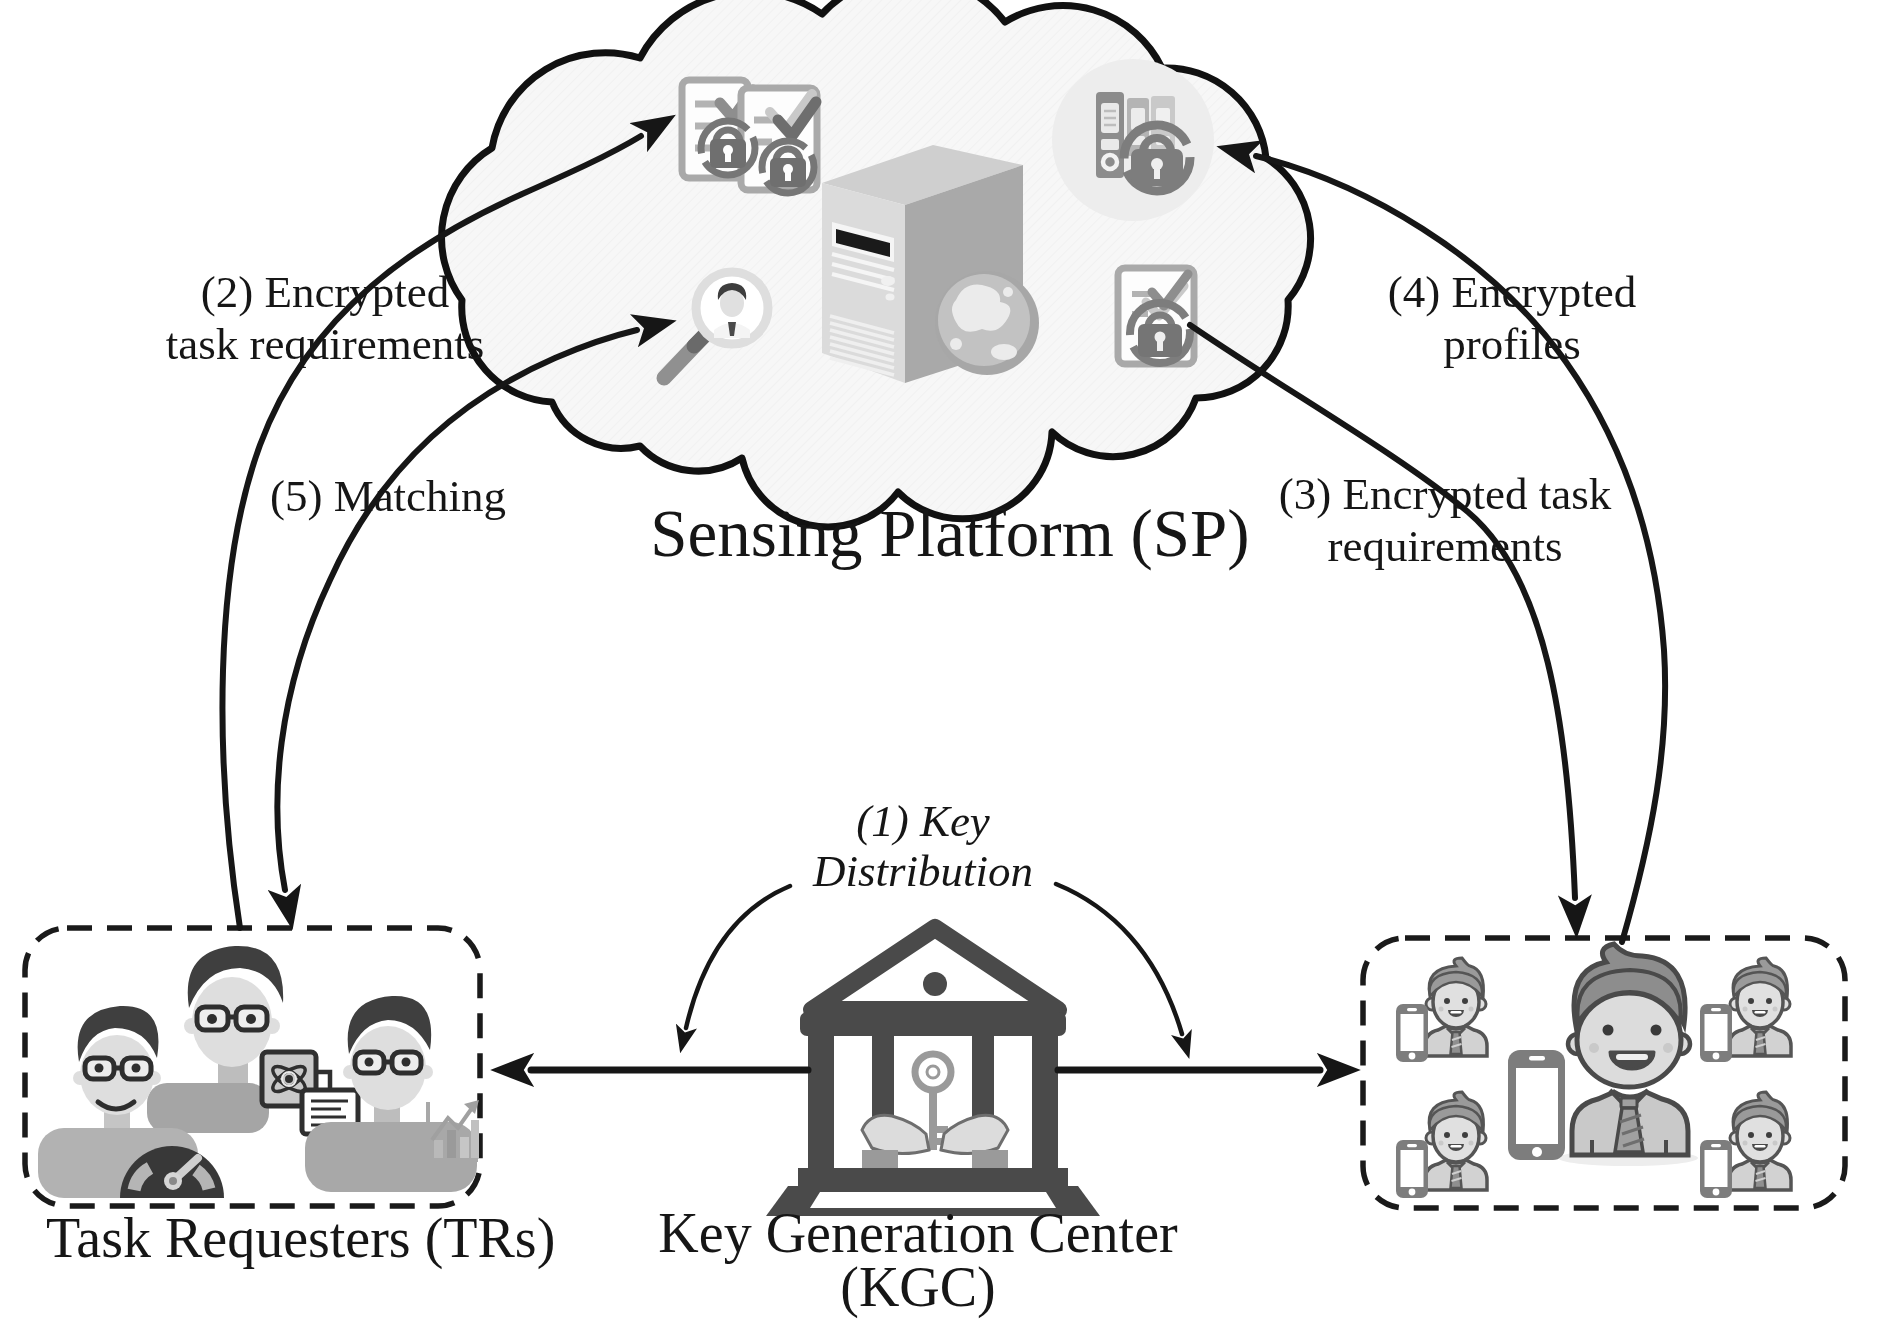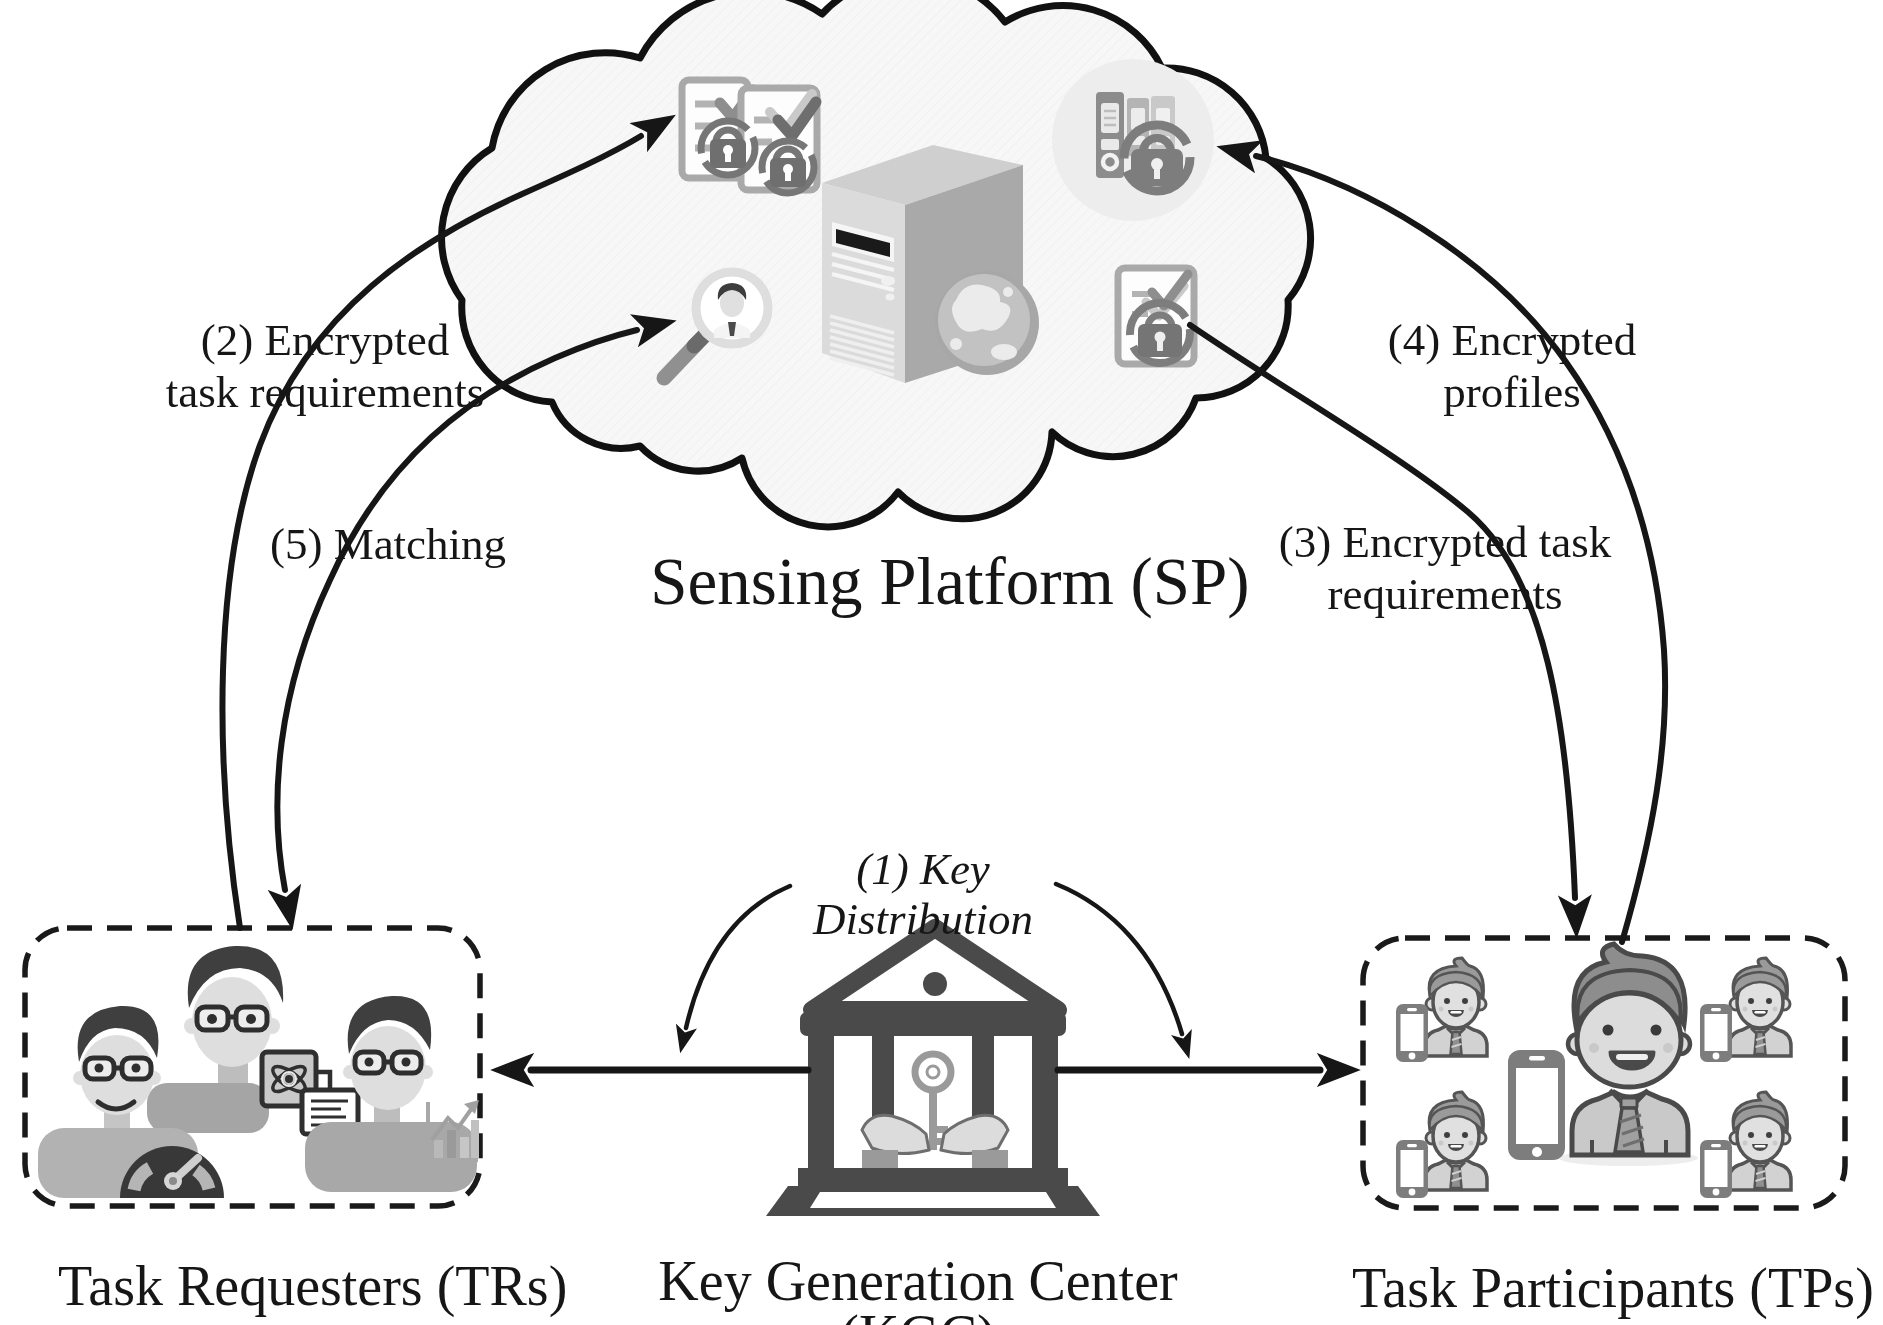--- a/index.html
+++ b/index.html
@@ -2,30 +2,30 @@
 <html><head>
 <meta charset="utf-8">
 <style>
   html,body{margin:0;padding:0;}
   body{
     width:1883px;height:1325px;position:relative;background:#ffffff;
     font-family:"Liberation Serif", serif;color:#161616;overflow:hidden;
   }
   #stage{position:absolute;left:0;top:0;width:1883px;height:1325px;}
   svg.layer{position:absolute;left:0;top:0;}
-  .lbl{position:absolute;text-align:center;line-height:52px;font-size:45px;color:#161616;white-space:nowrap;margin-top:48px;}
+  .lbl{position:absolute;text-align:center;line-height:52px;font-size:45px;color:#161616;white-space:nowrap;}
   .lbl.big{font-size:56px;line-height:56px;}
   .lbl .ln{display:block;}
   #sp-label{left:600px;top:503px;width:700px;font-size:67px;line-height:60px;}
   #step2-label{left:125px;top:266px;width:400px;}
   #step5-label{left:188px;top:470px;width:400px;}
   #step4-label{left:1312px;top:266px;width:400px;}
   #step3-label{left:1225px;top:468px;width:440px;}
   #step1-label{left:723px;top:796px;width:400px;line-height:50px;font-style:italic;}
-  #trs-label{left:16px;top:1210px;width:470px;padding-left:42px;}
+  #trs-label{left:4px;top:1210px;width:470px;padding-left:42px;}
   #kgc-label{left:568px;top:1206px;width:700px;line-height:54px;text-align:center;}
   #tps-label{left:1352px;top:1212px;width:505px;}
 </style>
 </head>
 <body>
 
 <div id="stage">
 
 <svg class="layer" width="1883" height="1325" viewBox="0 0 1883 1325">
   <defs>
@@ -374,15 +374,14 @@
   <span class="ln">Distribution</span>
 </div>
 
 <div class="lbl big" id="trs-label">Task Requesters (TRs)</div>
 
 <div class="lbl big" id="kgc-label">
   <span class="ln">Key Generation Center</span>
   <span class="ln">(KGC)</span>
 </div>
 
-<div class="lbl big" id="tps-label">Task Participants (TPs)</div>
 
 </div>
 
 </body></html>

